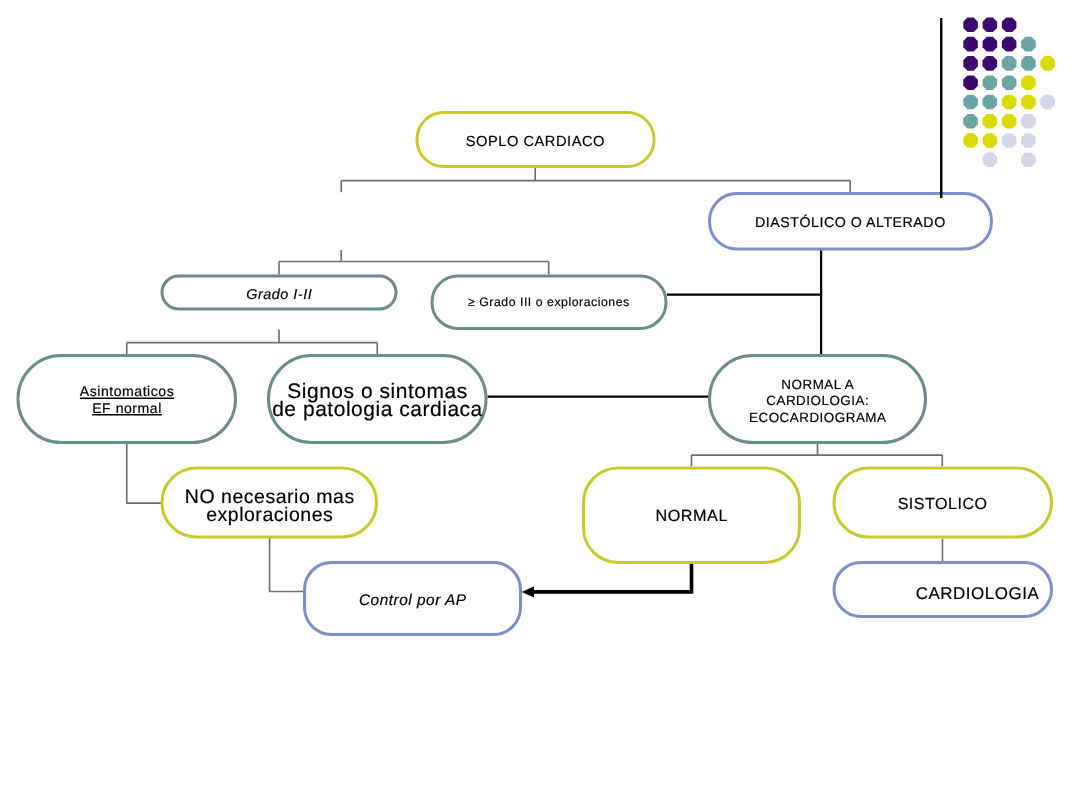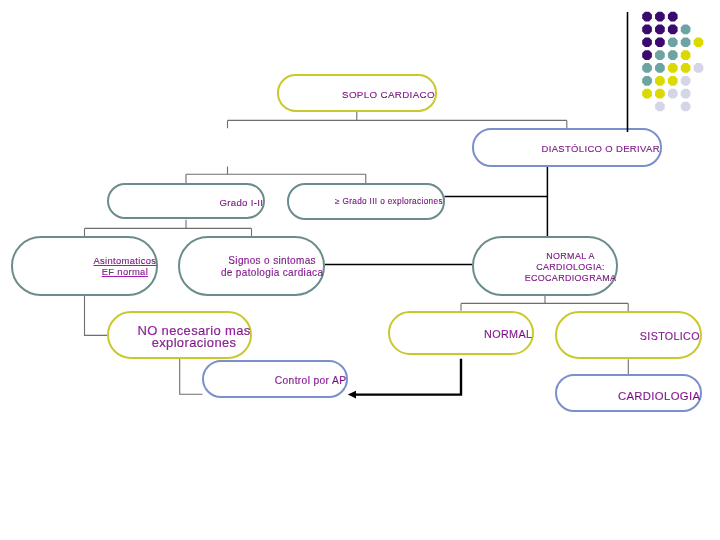--- a/index.html
+++ b/index.html
@@ -4,22 +4,22 @@
 <title>Soplo cardiaco</title>
 <style>
   html,body{margin:0;padding:0;}
   body{width:720px;height:540px;background:#ffffff;overflow:hidden;
        font-family:"Liberation Sans","DejaVu Sans",sans-serif;
        -webkit-font-smoothing:none;}
   #stage{position:relative;width:720px;height:540px;background:#fff;}
   svg.layer{position:absolute;left:0;top:0;width:720px;height:540px;}
   #connectors{z-index:1;}
   #decor{z-index:3;}
-  .node{position:absolute;z-index:2;display:flex;align-items:center;justify-content:flex-end;
-        text-align:center;color:#a21caf;box-sizing:border-box;background:#ffffff;}
+  .node{position:absolute;z-index:2;display:flex;align-items:center;justify-content:center;
+        text-align:center;color:#000000;box-sizing:border-box;background:#ffffff;}
   .node .lbl{display:block;line-height:11.5px;white-space:pre;
              letter-spacing:0.35px;margin-right:-0.35px;-webkit-text-stroke:0.12px #000;}
   .olive{border:2.7px solid #C9C92E;}
   .blue {border:2.6px solid #7B8FCB;}
   .teal {border:2.7px solid #6B8C8C;}
 </style>
 </head>
 <body>
 
 <div id="stage">
@@ -79,50 +79,50 @@
         <polygon points="683.56,88.80 687.64,88.80 690.45,91.61 690.45,95.69 687.64,98.50 683.56,98.50 680.75,95.69 680.75,91.61" fill="#D5D5E8"></polygon>
         <polygon points="657.86,101.65 661.94,101.65 664.75,104.46 664.75,108.54 661.94,111.35 657.86,111.35 655.05,108.54 655.05,104.46" fill="#D5D5E8"></polygon>
         <polygon points="683.56,101.65 687.64,101.65 690.45,104.46 690.45,108.54 687.64,111.35 683.56,111.35 680.75,108.54 680.75,104.46" fill="#D5D5E8"></polygon>
       </g>
   </svg>
 
 <div class="node olive" style="left: 277px; top: 74px; width: 159.5px; height: 37.5px; border-radius: 18.75px;">
       <span class="lbl" style="font-size: 9.78px; line-height: 11.5px; position: relative; top: 1.75px;">SOPLO CARDIACO</span>
     </div>
     <div class="node blue" style="left: 472px; top: 128.2px; width: 189.5px; height: 38.4px; border-radius: 19.2px;">
-      <span class="lbl" style="font-size: 9.47px; line-height: 11.5px; position: relative; top: 1.85px;">DIASTÓLICO O DERIVAR</span>
+      <span class="lbl" style="font-size: 9.47px; line-height: 11.5px; position: relative; top: 1.85px;">DIASTÓLICO O ALTERADO</span>
     </div>
-    <div class="node teal" style="left: 107px; top: 183px; width: 158px; height: 36px; border-radius: 18.35px;">
+    <div class="node teal" style="left: 107px; top: 183px; width: 158px; height: 24px; border-radius: 18.35px; font-style: italic;">
       <span class="lbl" style="font-size: 9.58px; line-height: 11.5px; position: relative; top: 1.9px;">Grado I-II</span>
     </div>
     <div class="node teal" style="left: 287px; top: 183px; width: 157.5px; height: 36.5px; border-radius: 18.25px;">
       <span class="lbl" style="font-size: 8.21px; line-height: 10.5px; position: relative; top: 0.75px;">≥ Grado III o exploraciones</span>
     </div>
     <div class="node teal" style="left: 11px; top: 236px; width: 147px; height: 59.6px; border-radius: 29.8px; text-decoration: underline;">
       <span class="lbl" style="font-size: 9.38px; line-height: 11.5px; position: relative; top: 1.25px;">Asintomaticos
 EF normal</span>
     </div>
     <div class="node teal" style="left: 178px; top: 236px; width: 147px; height: 59.5px; border-radius: 29.75px;">
-      <span class="lbl" style="font-size: 10px; line-height: 11.5px; position: relative; top: 1.2px;">Signos o sintomas
+      <span class="lbl" style="font-size: 14px; line-height: 11.5px; position: relative; top: 1.2px;">Signos o sintomas
 de patologia cardiaca</span>
     </div>
     <div class="node teal" style="left: 472px; top: 236px; width: 146px; height: 59.6px; border-radius: 29.8px;">
       <span class="lbl" style="font-size: 8.94px; line-height: 11.1px; position: relative; top: 1.75px;">NORMAL A
 CARDIOLOGIA:
 ECOCARDIOGRAMA</span>
     </div>
     <div class="node olive" style="left: 107px; top: 310.8px; width: 145.3px; height: 47.9px; border-radius: 23.95px;">
       <span class="lbl" style="font-size: 13px; line-height: 12.4px; position: relative; top: 2.45px;">NO necesario mas
 exploraciones</span>
     </div>
-    <div class="node olive" style="left: 388px; top: 310.8px; width: 146px; height: 44px; border-radius: 23.95px;">
+    <div class="node olive" style="left: 388px; top: 310.8px; width: 146px; height: 65px; border-radius: 23.95px;">
       <span class="lbl" style="font-size: 10.81px; line-height: 12.4px; position: relative; top: 1.35px;">NORMAL</span>
     </div>
     <div class="node olive" style="left: 555px; top: 310.9px; width: 146.5px; height: 48.4px; border-radius: 24.2px;">
       <span class="lbl" style="font-size: 10.7px; line-height: 12.4px; position: relative; top: 1.3px;">SISTOLICO</span>
     </div>
-    <div class="node blue" style="left: 202px; top: 360px; width: 146px; height: 38px; border-radius: 19px;">
+    <div class="node blue" style="left: 202px; top: 374px; width: 146px; height: 50px; border-radius: 19px; font-style: italic;">
       <span class="lbl" style="font-size: 10.25px; line-height: 12px; position: relative; top: 2.35px;">Control por AP</span>
     </div>
     <div class="node blue" style="left: 555px; top: 374px; width: 147px; height: 38px; border-radius: 19px;">
       <span class="lbl" style="font-size: 11.32px; line-height: 12.4px; position: relative; top: 2.8px; padding-left: 46px;">CARDIOLOGIA</span>
     </div>
   </div>
 
 </body></html>

